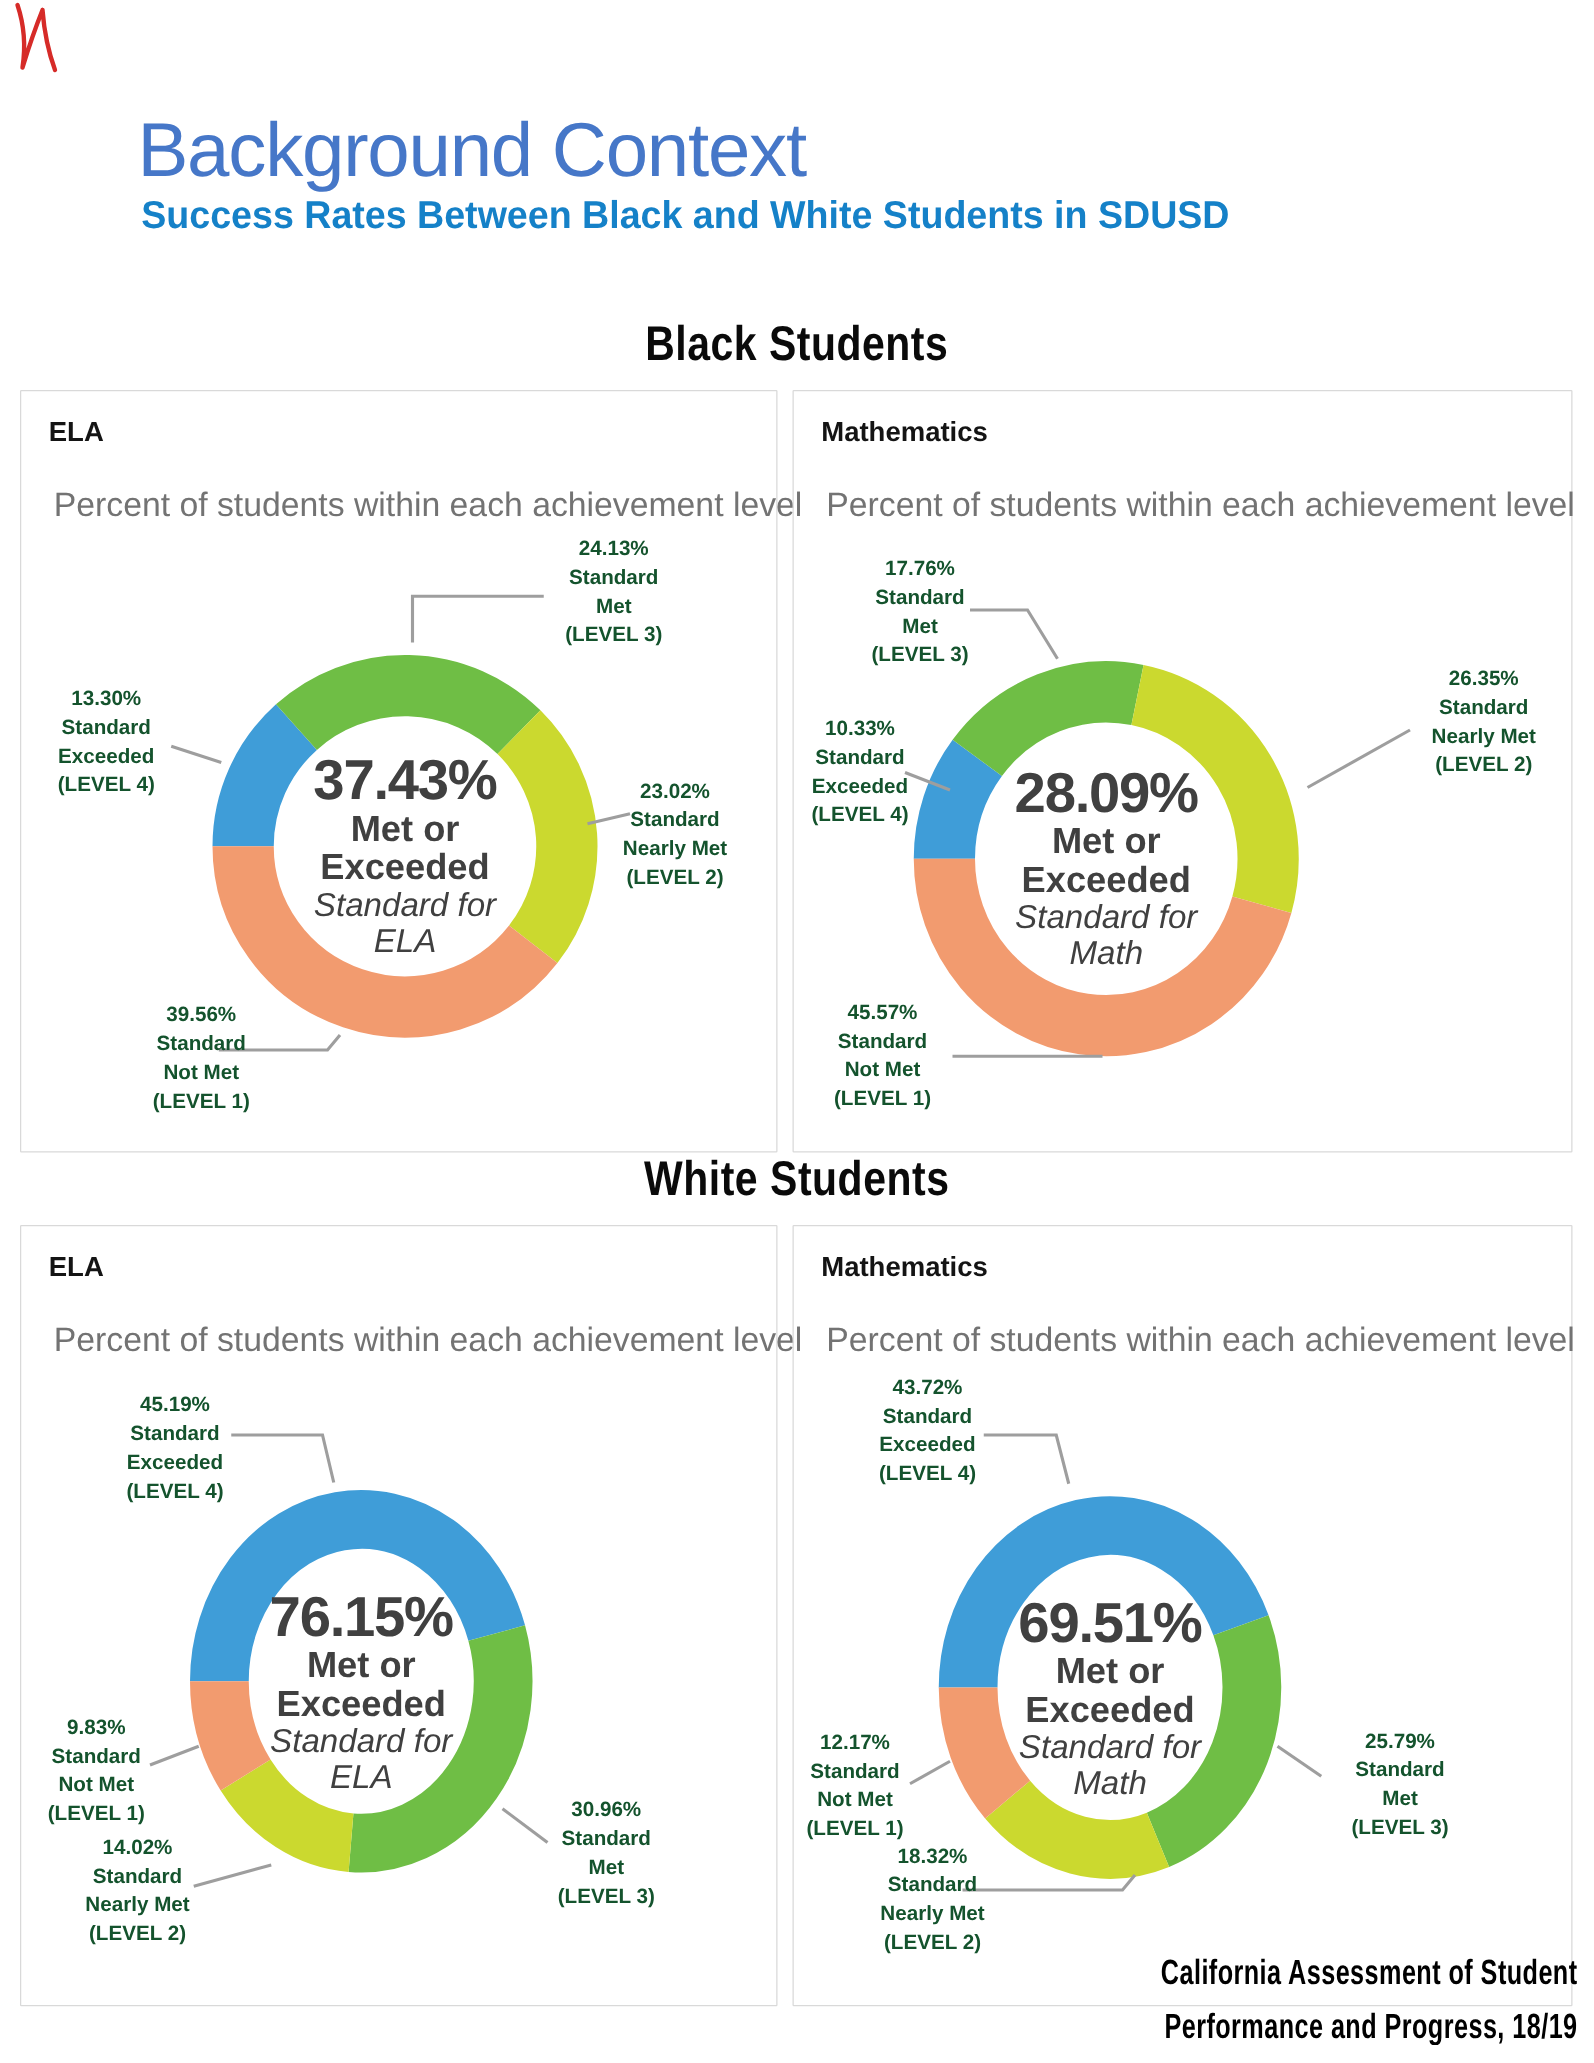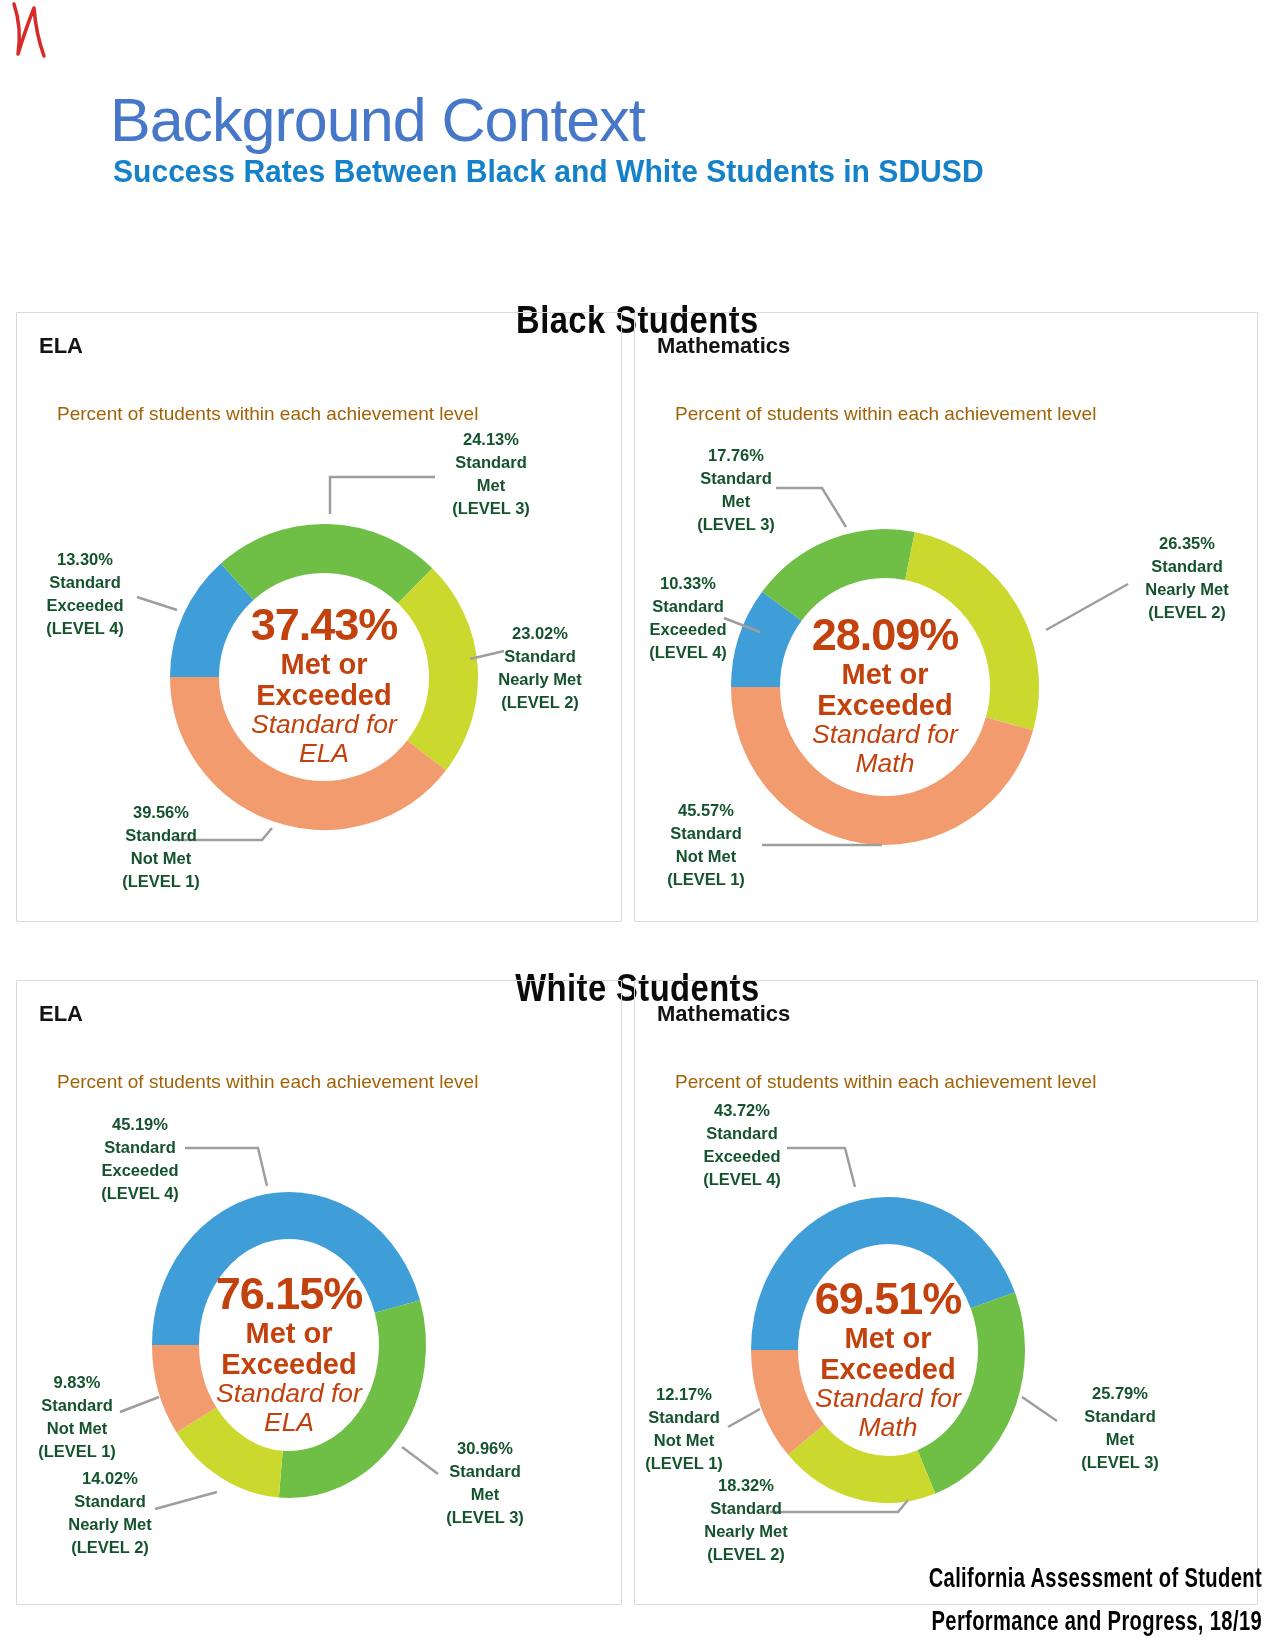--- a/index.html
+++ b/index.html
@@ -10,43 +10,43 @@
   }
   #page-title{
     position:absolute;left:110px;top:88px;font-size:61px;font-weight:400;
     letter-spacing:-1px;line-height:64px;white-space:nowrap;
   }
   #page-subtitle{
     position:absolute;left:113px;top:154px;font-size:31px;font-weight:800;
     white-space:nowrap;transform:scaleX(.97);transform-origin:left center;
   }
   .section-heading{
-    position:absolute;left:0;width:1275px;text-align:center;margin-top:44px;
+    position:absolute;left:0;width:1275px;text-align:center;
   }
   .section-heading > span{
     display:inline-block;font-size:39px;font-weight:900;color:#0a0a0a;
     transform:scaleX(.84);letter-spacing:0.5px;
   }
   .panel{
     position:absolute;border:1.5px solid #d9d9d9;background:transparent;border-radius:1px;
   }
   .subject{
     position:absolute;left:22px;top:20px;font-size:22px;font-weight:700;color:#141414;margin:0;
   }
   .caption{
-    position:absolute;left:24px;top:74px;font-size:19px;font-weight:400;color:#a16207;margin:16px;
+    position:absolute;left:24px;top:74px;font-size:27px;font-weight:400;color:#737373;margin:2px;
     white-space:nowrap;
   }
   #overlay{position:absolute;left:0;top:0;pointer-events:none;}
   .callout{
     position:absolute;transform:translateX(-50%);text-align:center;
     font-size:16.5px;font-weight:700;line-height:23px;color:#14532d;white-space:pre-line;
   }
   .center-label{
-    position:absolute;transform:translate(-50%,-50%);text-align:center;color:#c2410c;
+    position:absolute;transform:translate(-50%,-50%);text-align:center;color:#404040;
     white-space:nowrap;
   }
   .center-label .c-val{font-size:45px;font-weight:800;line-height:49px;letter-spacing:-1px;}
   .center-label .c-met{font-size:29px;font-weight:800;line-height:30.5px;white-space:pre-line;}
   .center-label .c-sub{font-size:26.5px;font-style:italic;font-weight:400;line-height:28.5px;white-space:pre-line;}
   #source-note{
     position:absolute;right:13px;top:1556px;text-align:right;
     font-size:28px;font-weight:900;line-height:43px;color:#000;white-space:pre-line;
     transform:scaleX(.72);transform-origin:right center;letter-spacing:0.5px;
   }

